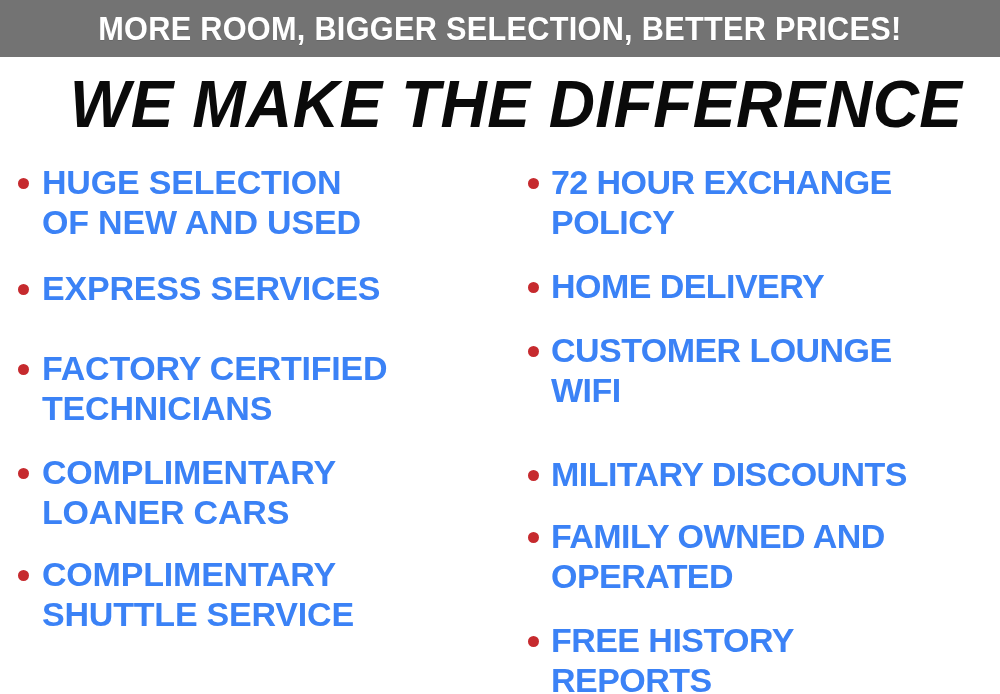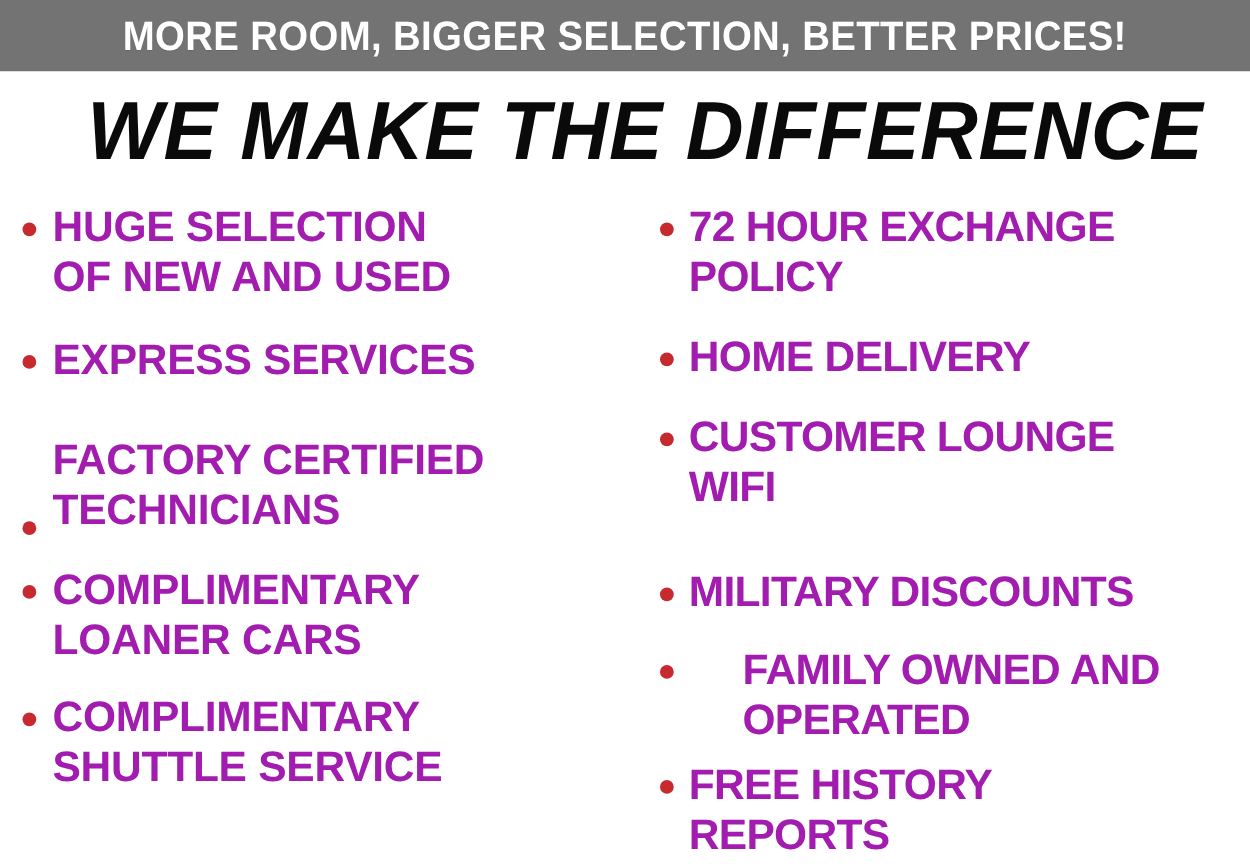--- a/index.html
+++ b/index.html
@@ -100,48 +100,48 @@
     flex: 0 0 auto;
     width: 11px;
     height: 11px;
     border-radius: 50%;
     background: #c62a2e;
     margin-top: 16px;
     margin-right: 13px;
   }
 
   .bullet-text {
-    color: #a21caf;
+    color: #3b82f6;
     font-family: "Liberation Sans", sans-serif;
     font-weight: bold;
     font-size: 34px;
     line-height: 40px;
     letter-spacing: -0.2px;
     text-shadow: 0 1px 0 rgba(255,255,255,0.35);
   }
 
   
   .column-right .bullet-text {
     font-size: 34px;
     letter-spacing: -0.55px;
   }
 
   .column-right .bullet-dot { margin-right: 12px; }
 
   
   .column-left  .bullet-item:nth-child(1) { margin-bottom: 26px; }
   .column-left  .bullet-item:nth-child(2) { margin-bottom: 40px; }
-  .column-left  .bullet-item:nth-child(3) { margin-bottom: 24px; align-items: flex-end; }
+  .column-left  .bullet-item:nth-child(3) { margin-bottom: 24px; }
   .column-left  .bullet-item:nth-child(4) { margin-bottom: 22px; }
 
   .column-right .bullet-item:nth-child(1) { margin-bottom: 24px; }
   .column-right .bullet-item:nth-child(2) { }
   .column-right .bullet-item:nth-child(3) { margin-bottom: 34px; }
   .column-right .bullet-item:nth-child(4) { margin-bottom: 22px; margin-top: 44px; }
-  .column-right .bullet-item:nth-child(5) { margin-bottom: 12px; gap: 43px; }
+  .column-right .bullet-item:nth-child(5) { margin-bottom: 24px; }
 </style>
 </head>
 <body>
 
 <div id="poster">
 
   <div class="banner">
     <div class="banner-text">MORE ROOM, BIGGER SELECTION, BETTER PRICES!</div>
   </div>
 

